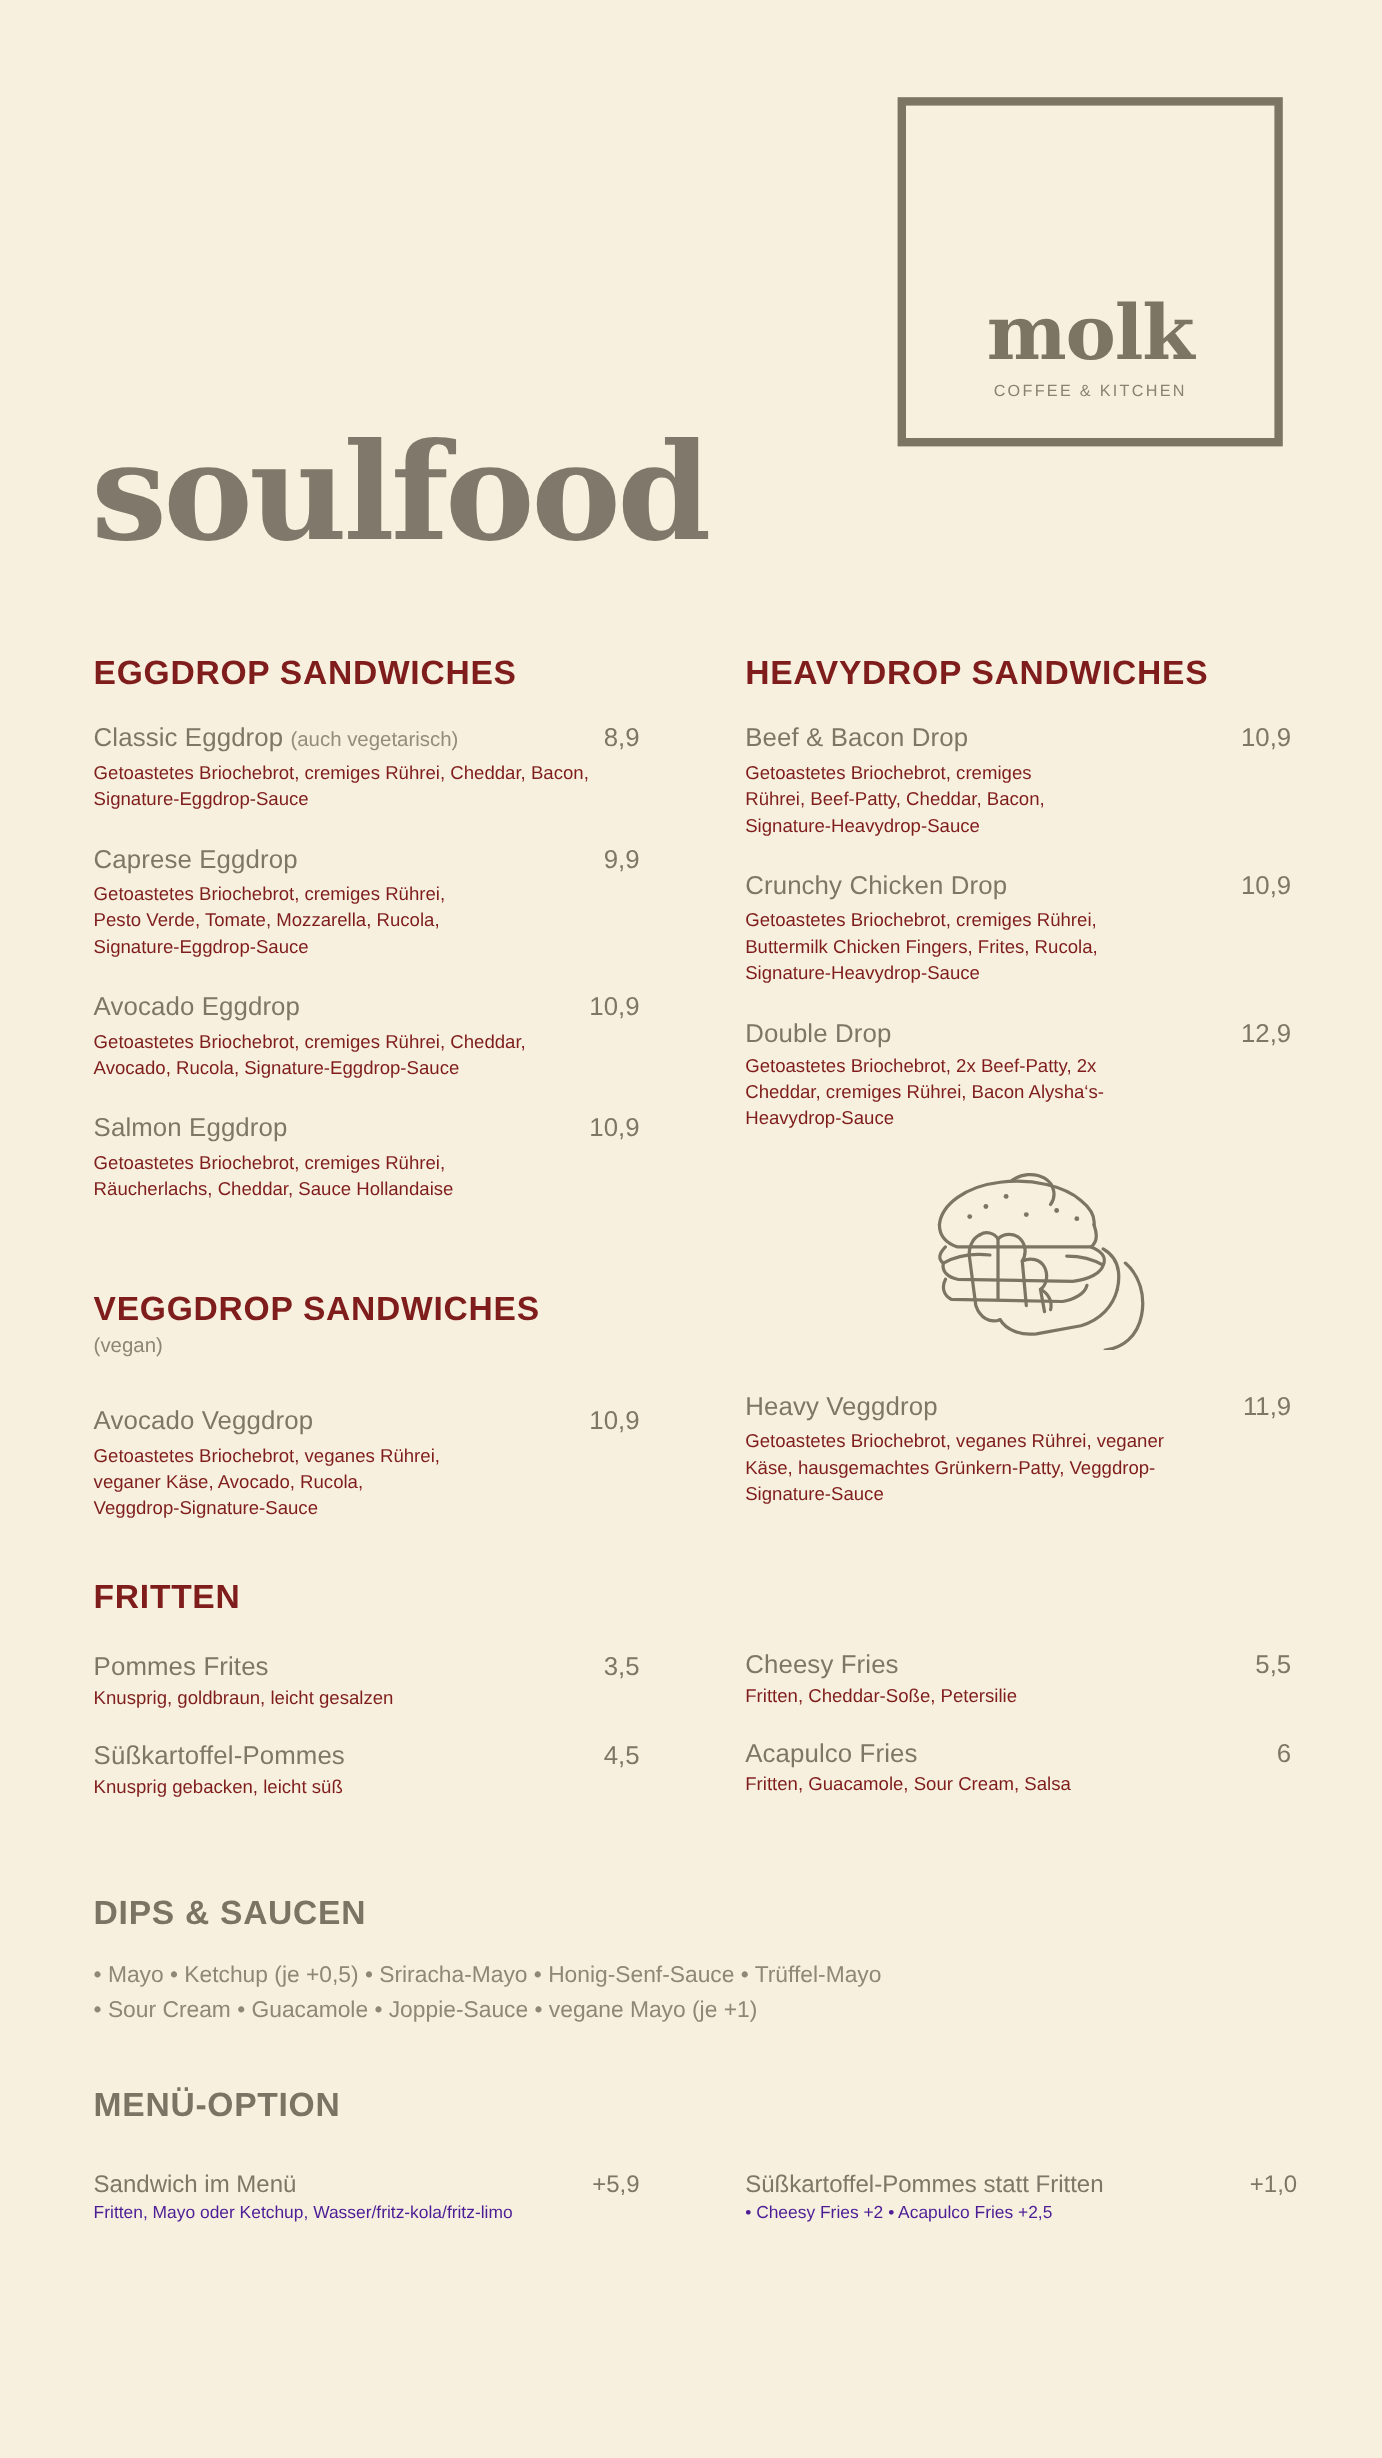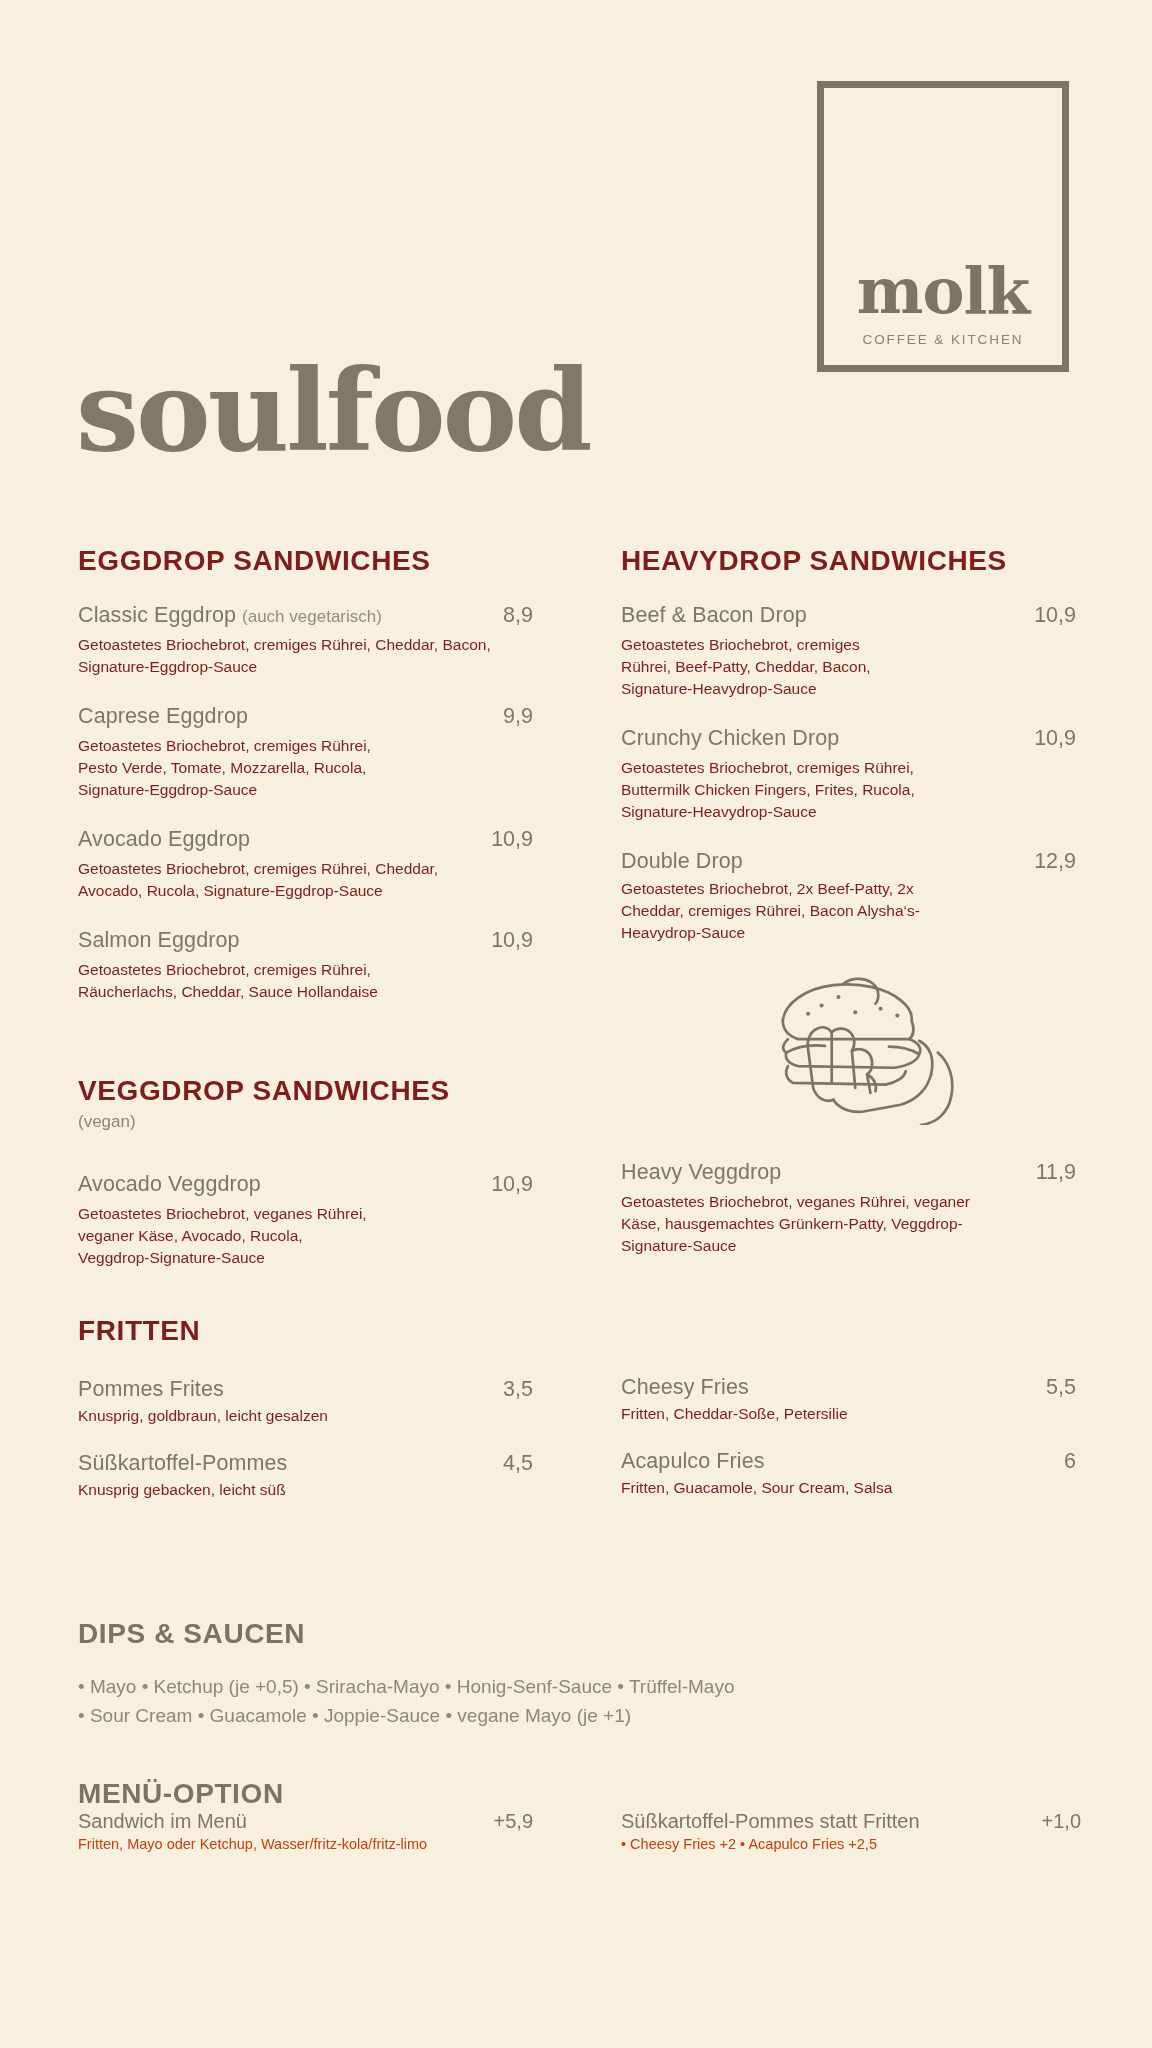--- a/index.html
+++ b/index.html
@@ -22,28 +22,28 @@
     width: 1152px;
     height: 2048px;
     padding: 0;
   }
 
   
   .logo-box {
     position: absolute;
     top: 81px;
     right: 83px;
-    width: 252px;
+    width: 321px;
     height: 291px;
     border: 7px solid #7d7564;
     display: flex;
     flex-direction: column;
     align-items: center;
     justify-content: flex-end;
-    padding-bottom: 18px;
+    padding-bottom: 32px;
   }
   .logo-word {
     font-family: "DejaVu Serif", serif;
     font-weight: 700;
     font-size: 63px;
     line-height: 0.95;
     color: #7d7564;
     letter-spacing: -1px;
   }
   .logo-sub {
@@ -122,21 +122,20 @@
   
   .tight .item { margin-top: 22px; }
   .tight .item-desc { margin-top: 3px; }
 
   
   .dips-head {
     font-weight: 700;
     font-size: 28px;
     letter-spacing: 0.6px;
     color: #7b7364;
-    margin-top: 40px;
   }
   .dips-lines {
     margin-top: 22px;
     font-size: 19px;
     line-height: 1.55;
     color: #8f8777;
   }
 
   
   .mo-name {
@@ -144,21 +143,21 @@
     color: #7e7667;
   }
   .mo-price {
     font-size: 20px;
     color: #7e7667;
     white-space: nowrap;
     padding-left: 14px;
   }
   .mo-desc {
     font-size: 14.5px;
-    color: #c2410c;
+    color: #4c1d95;
     margin-top: 3px;
   }
 
   
   .illus {
     position: absolute;
     left: 742px;
     top: 965px;
     width: 240px;
     height: 160px;

